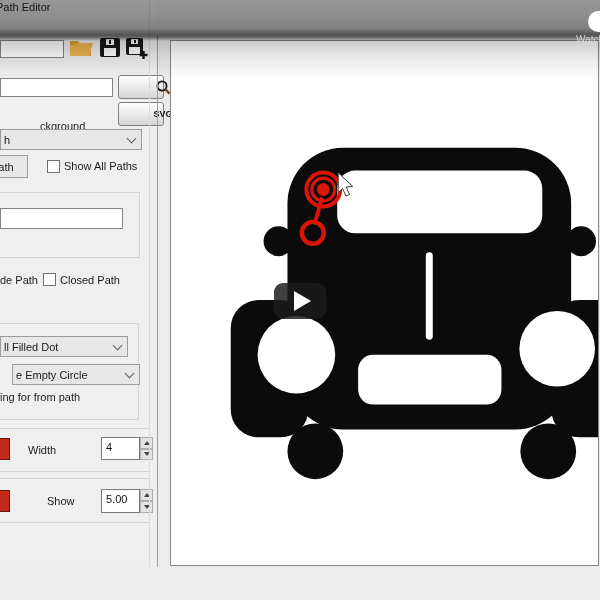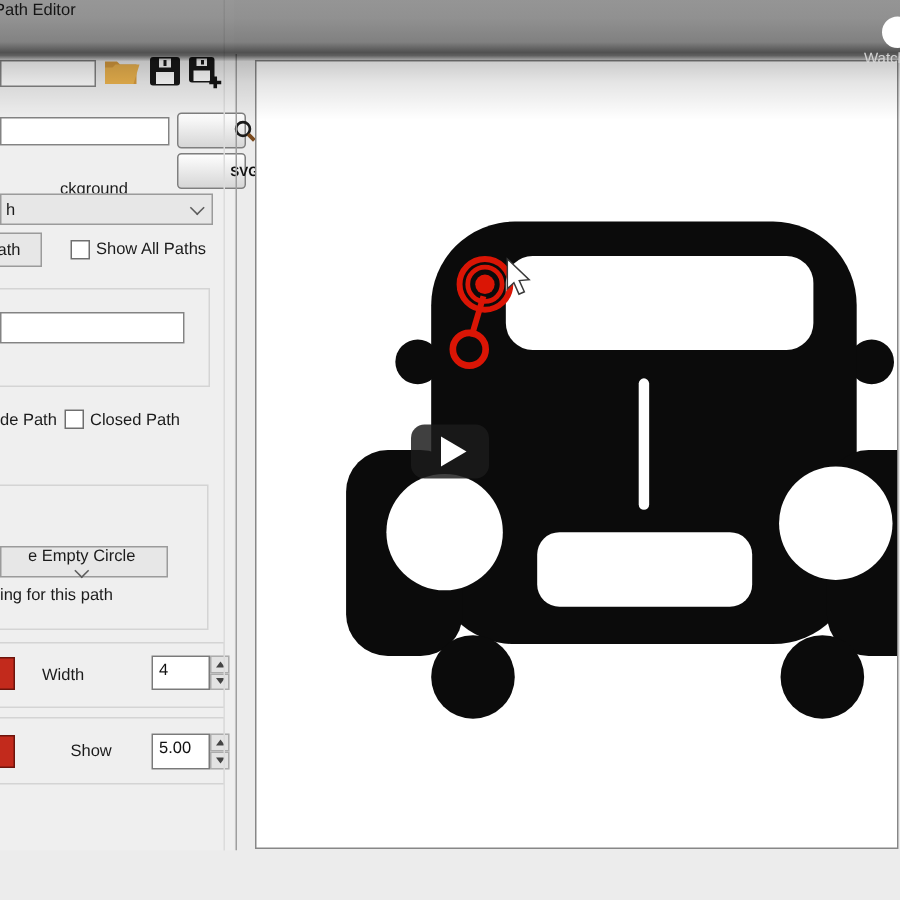--- a/index.html
+++ b/index.html
@@ -125,25 +125,29 @@
     <div class="abs lbl" style="left:64px;top:160px;">Show All Paths</div>
 
     <div class="abs groupbox" style="left:-12px;top:192px;width:152px;height:66px;"></div>
     <div class="abs winput" style="left:0;top:208px;width:123px;height:21px;"></div>
 
     <div class="abs lbl" style="left:0;top:274px;">de Path</div>
     <div class="abs checkbox" style="left:43px;top:273px;"></div>
     <div class="abs lbl" style="left:60px;top:274px;">Closed Path</div>
 
     <div class="abs groupbox" style="left:-12px;top:323px;width:151px;height:97px;"></div>
-    <div class="abs combo" style="left:0;top:364px;width:112px;height:21px;flex-direction:column;">
+    <div class="abs combo" style="left:0;top:336px;width:128px;height:21px;">
+      <span class="txt">ll Filled Dot</span>
+      <span class="chev"></span>
+    </div>
+    <div class="abs combo" style="left:12px;top:364px;width:128px;height:21px;">
       <span class="txt">e Empty Circle</span>
       <span class="chev"></span>
     </div>
-    <div class="abs lbl" style="left:0;top:391px;">ing for this path</div>
+    <div class="abs lbl" style="left:0;top:391px;">ing for from path</div>
 
     <div class="abs groupbox" style="left:-12px;top:428px;width:162px;height:44px;"></div>
     <div class="abs swatch" style="left:-6px;top:438px;width:16px;height:22px;"></div>
     <div class="abs lbl" style="left:28px;top:444px;text-align:center;">Width</div>
     <div class="abs spinner" style="left:101px;top:437px;width:52px;height:23px;">
       <div class="spin-value">4</div>
       <div class="spin-btns">
         <div class="spin-btn">
           <span class="tri-up"></span>
           </div>

